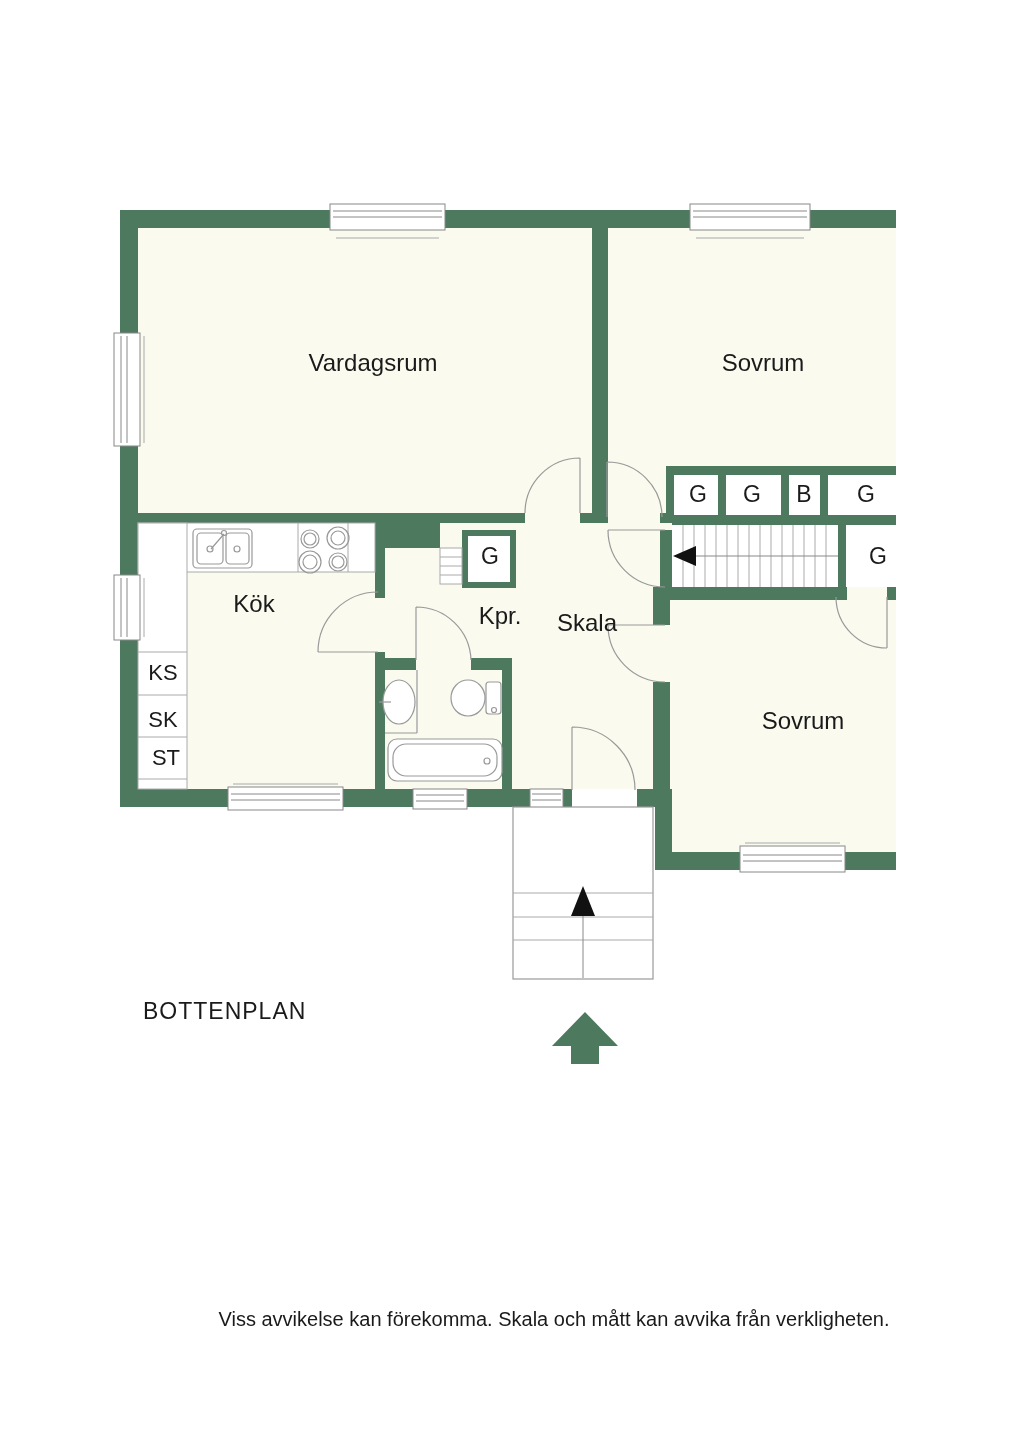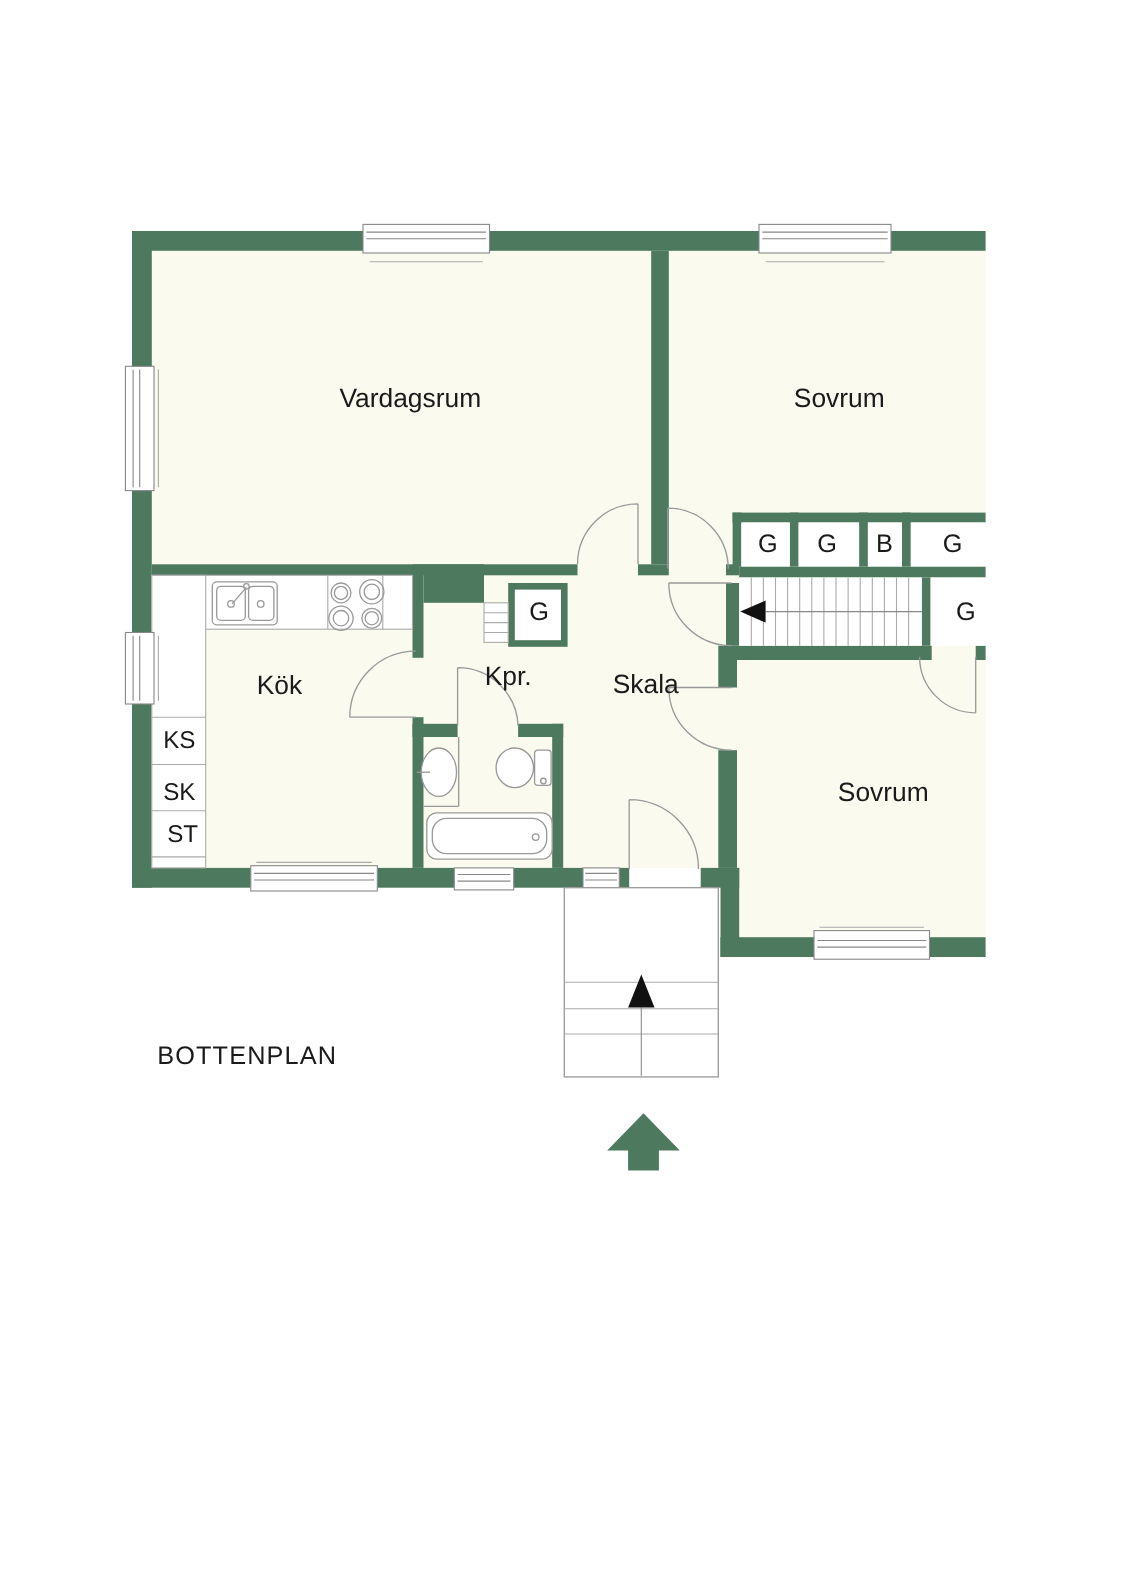--- a/index.html
+++ b/index.html
@@ -15,21 +15,21 @@
     font-family:"Liberation Sans", sans-serif;color:var(--text);overflow:hidden;
   }
   #plan-svg{position:absolute;left:0;top:0;}
   .lbl{
     position:absolute;transform:translate(-50%,-50%);
     font-size:24px;white-space:nowrap;color:var(--text);
   }
   .lbl.small{font-size:22px;}
   .lbl.closet{font-size:23px;}
   #title-label{
-    position:absolute;left:143px;top:946px;font-size:23px;letter-spacing:1px;
+    position:absolute;left:143px;top:998px;font-size:23px;letter-spacing:1px;
   }
   #disclaimer-label{
     position:absolute;left:554px;top:1308px;transform:translateX(-50%);
     font-size:20px;white-space:nowrap;
   }
 </style>
 </head>
 <body>
 
 <div id="stage">
@@ -198,30 +198,31 @@
       <path d="M513,893 H653 M513,917 H653 M513,940 H653" stroke="#aaaaaa" stroke-width="1" fill="none"></path>
       <path d="M583,916 V978" stroke="#888888" stroke-width="1" fill="none"></path>
       <polygon points="583,886 571,916 595,916" fill="#111111"></polygon>
     </g>
 
     <path d="M585,1012 L618,1046 L599,1046 L599,1064 L571,1064 L571,1046 L552,1046 Z" style="fill:var(--wall)"></path>
   </svg>
 
   <div class="lbl" style="left:373px;top:363px">Vardagsrum</div>
   <div class="lbl" style="left:763px;top:363px">Sovrum</div>
-  <div class="lbl" style="left:254px;top:624px">Kök</div>
-  <div class="lbl" style="left:462px;top:616px">Kpr.</div>
+  <div class="lbl" style="left:254px;top:604px">Kök</div>
+  <div class="lbl" style="left:500px;top:616px">Kpr.</div>
   <div class="lbl" style="left:587px;top:623px">Skala</div>
   <div class="lbl" style="left:803px;top:721px">Sovrum</div>
 
   <div class="lbl closet" style="left:698px;top:494px">G</div>
   <div class="lbl closet" style="left:752px;top:494px">G</div>
   <div class="lbl closet" style="left:804px;top:494px">B</div>
   <div class="lbl closet" style="left:866px;top:494px">G</div>
   <div class="lbl closet" style="left:878px;top:556px">G</div>
   <div class="lbl closet" style="left:490px;top:556px">G</div>
 
   <div class="lbl small" style="left:163px;top:673px">KS</div>
   <div class="lbl small" style="left:163px;top:720px">SK</div>
   <div class="lbl small" style="left:166px;top:758px">ST</div>
 
   <div id="title-label">BOTTENPLAN</div>
+  <div id="disclaimer-label">Viss avvikelse kan förekomma. Skala och mått kan avvika från verkligheten.</div>
 </div>
 
 </body></html>

